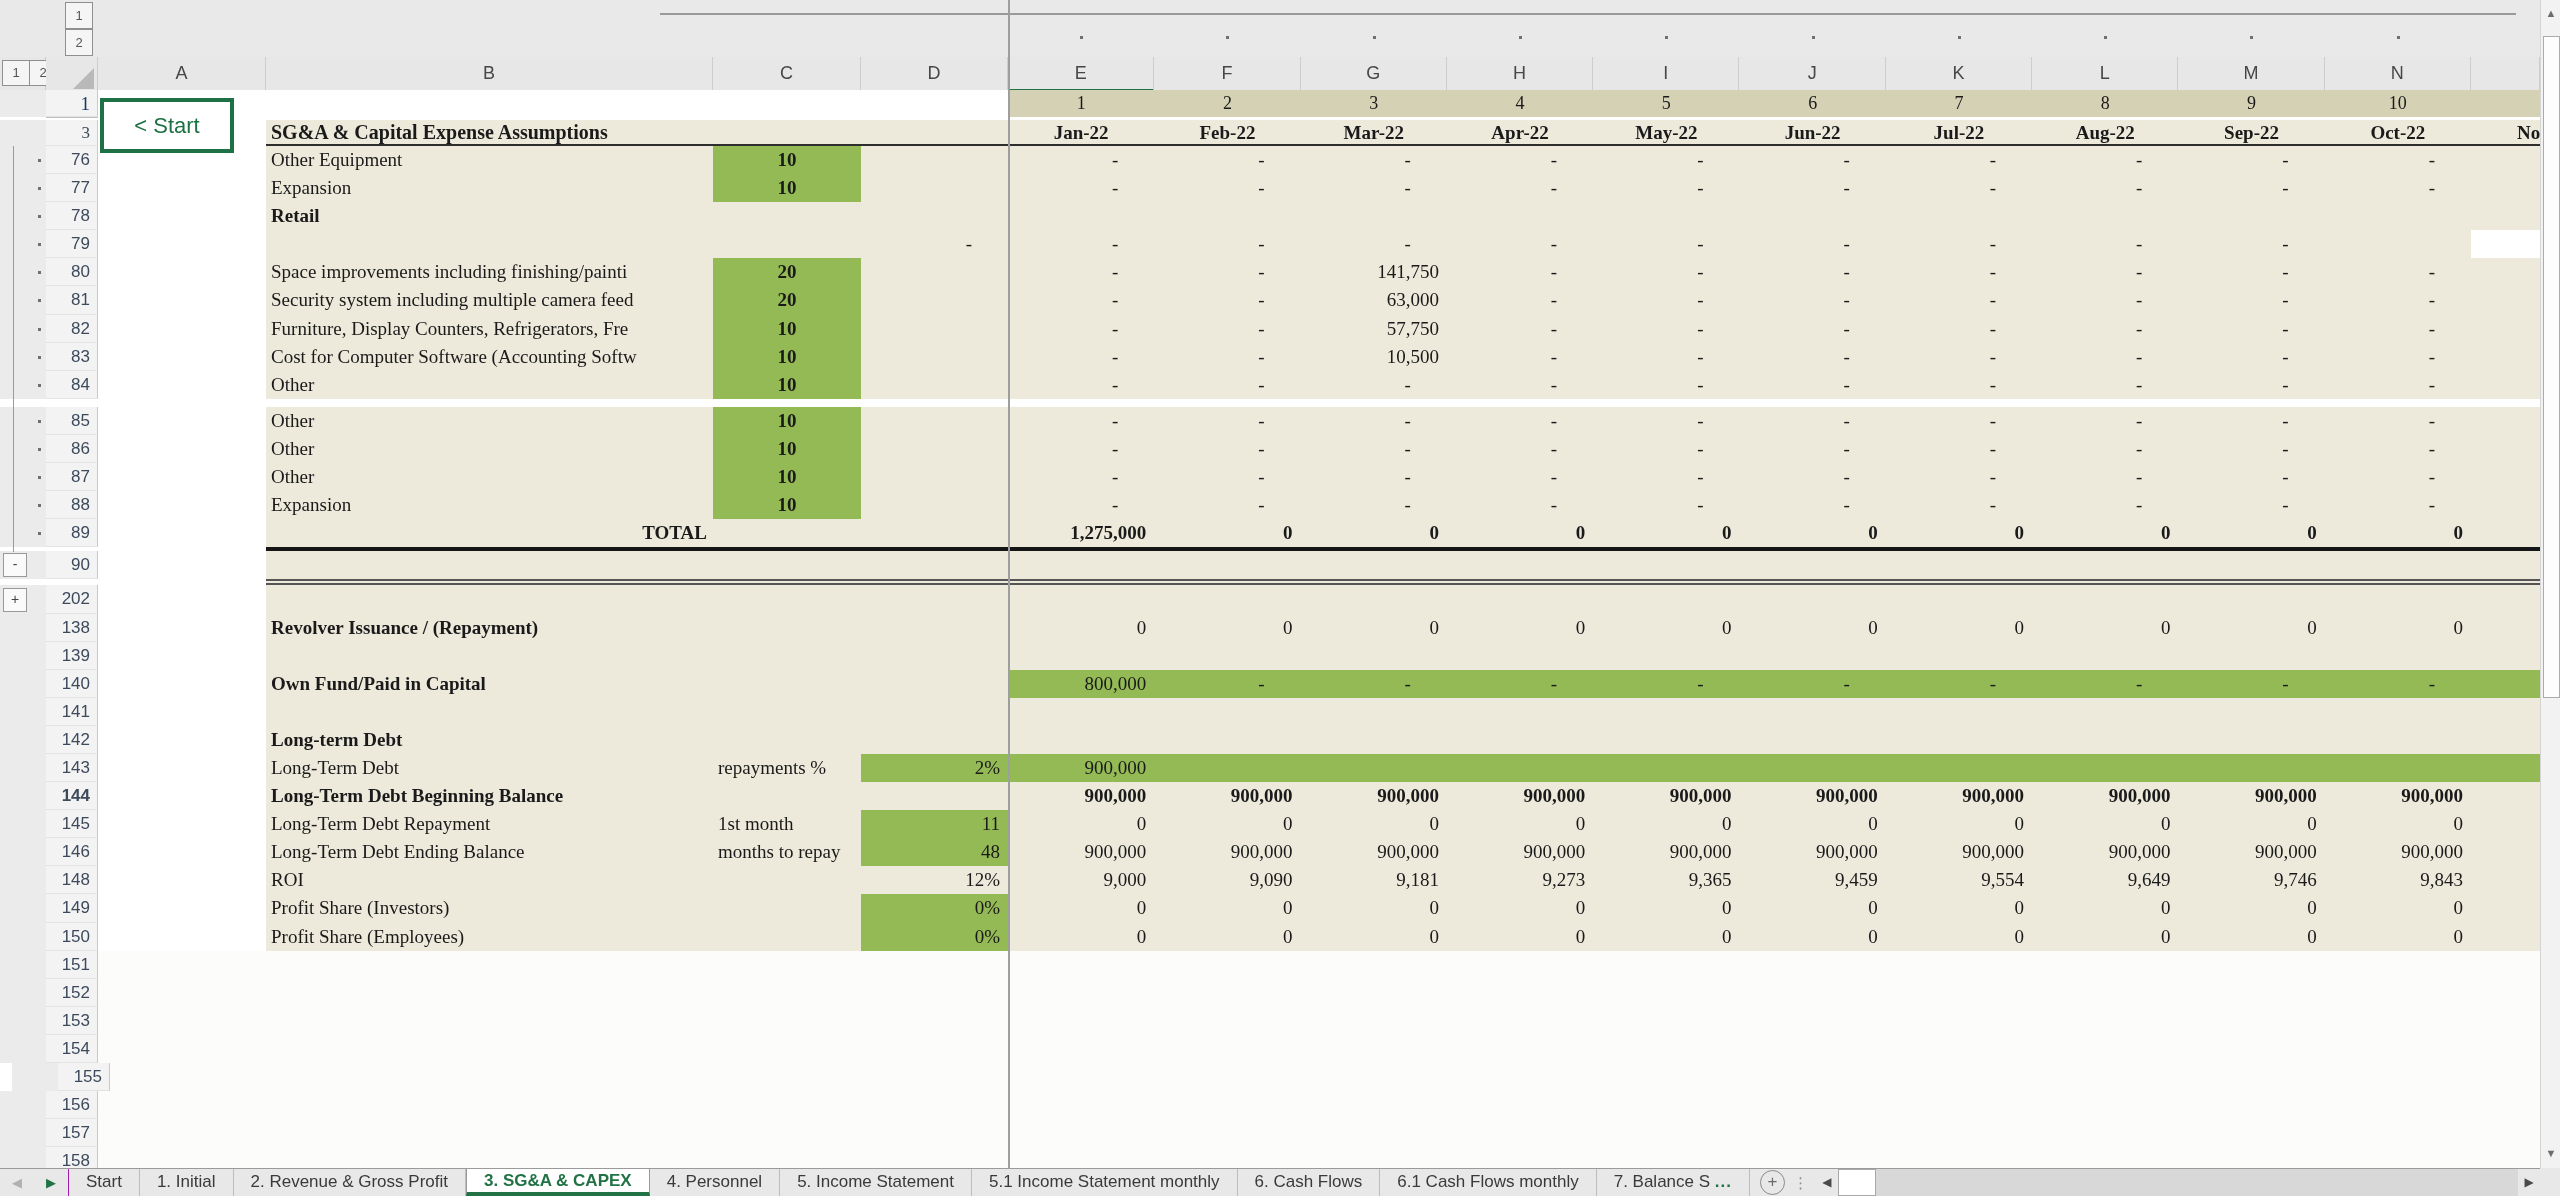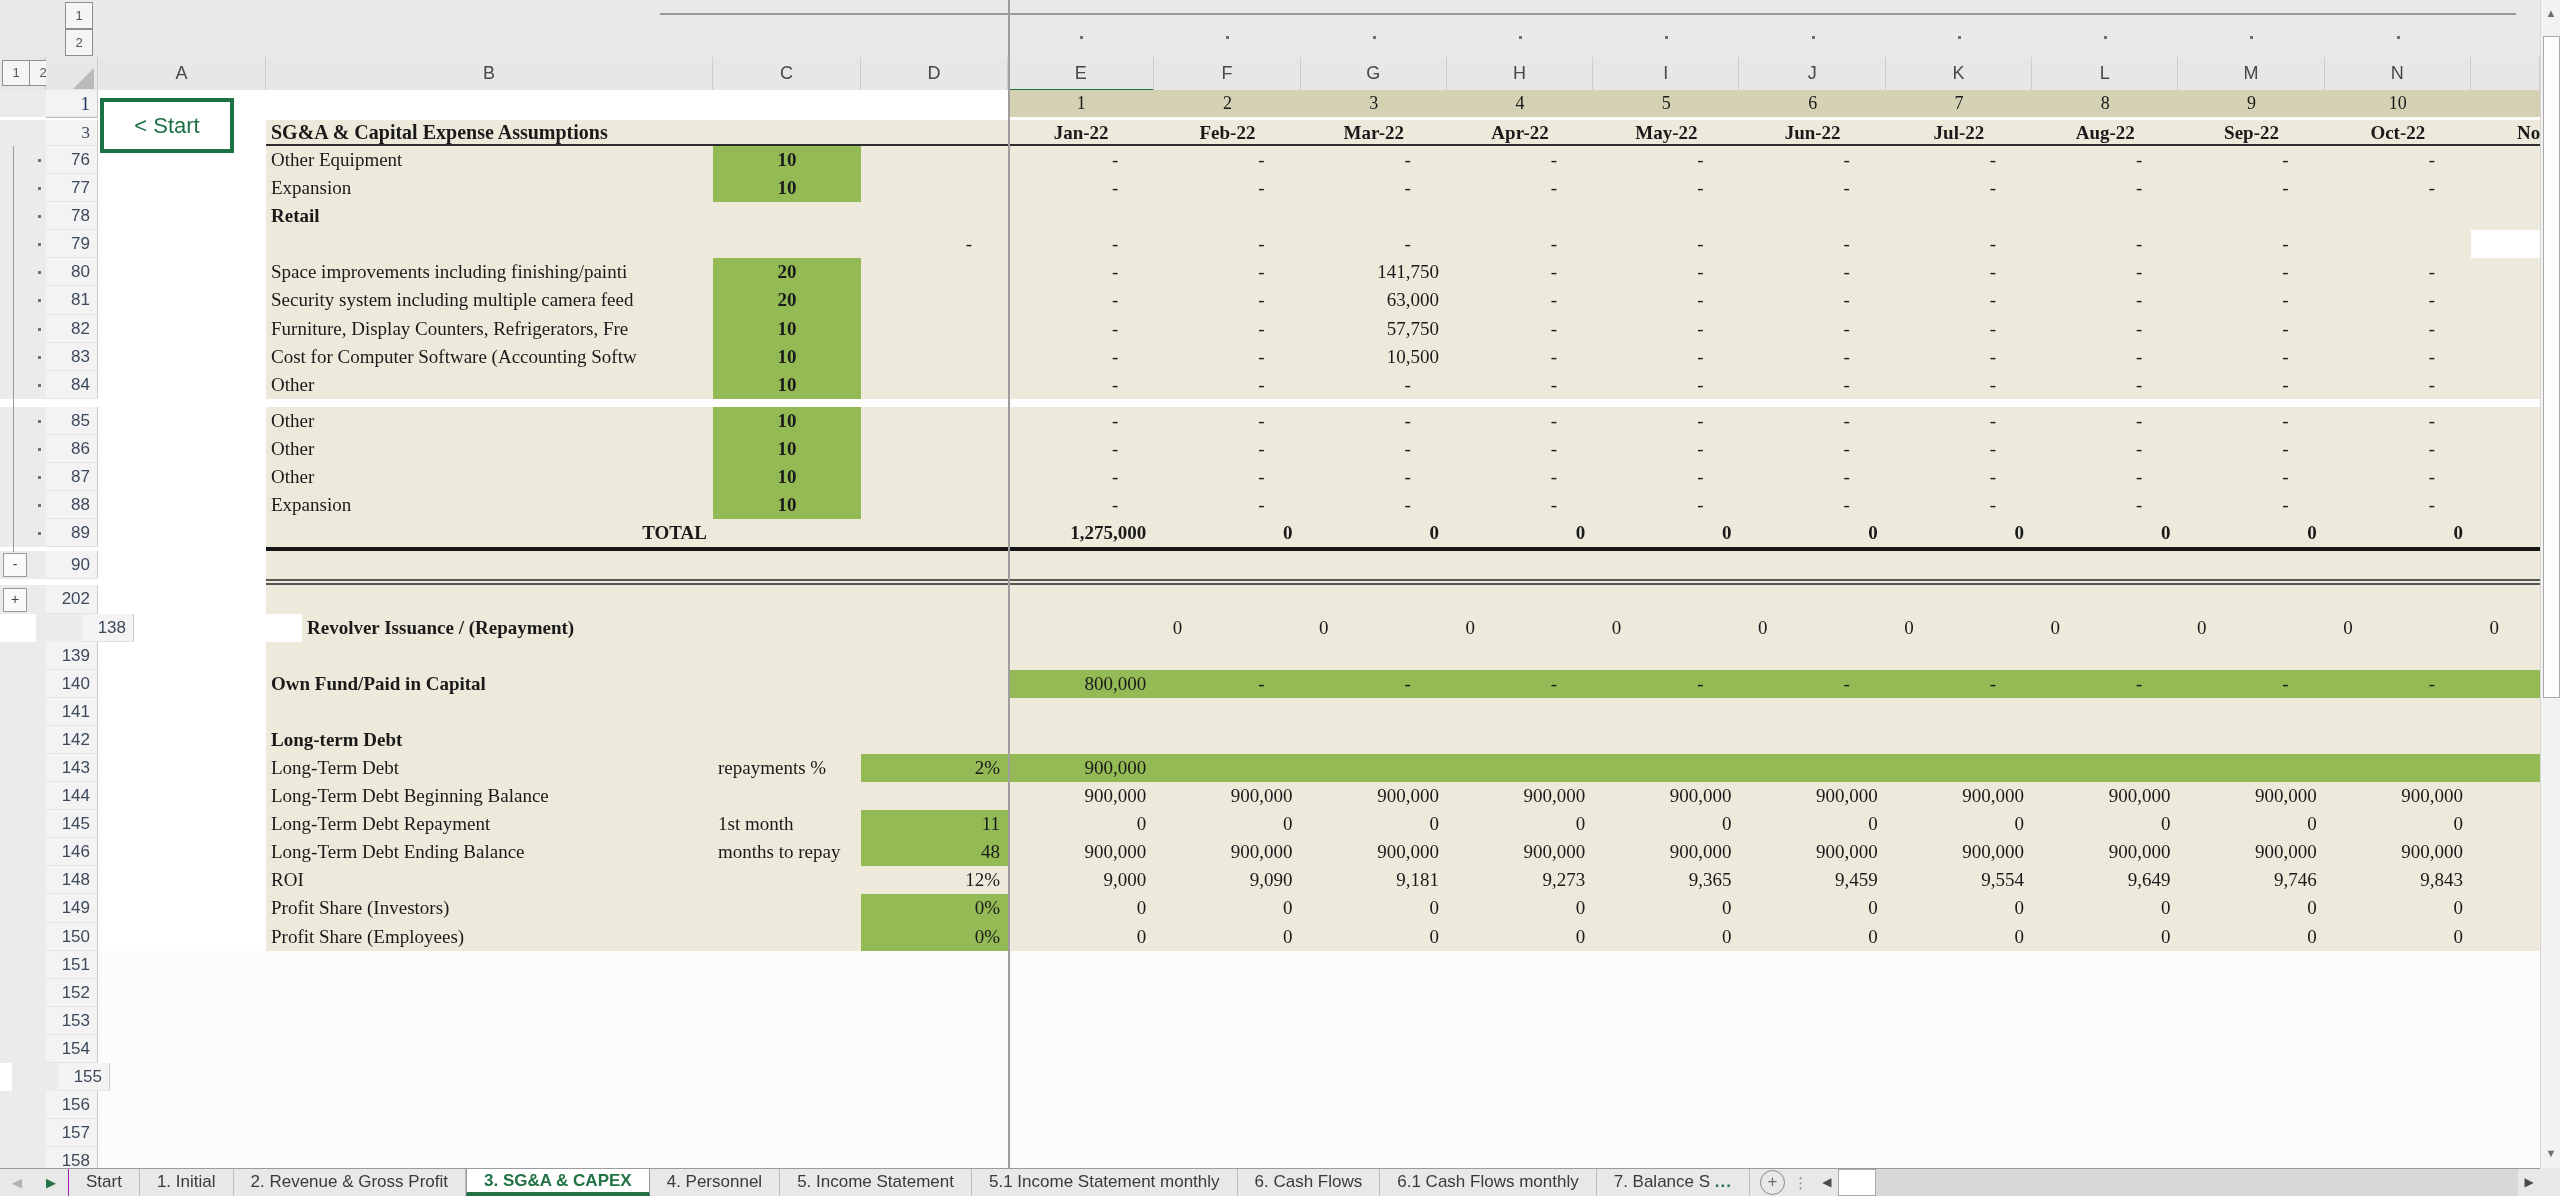--- a/index.html
+++ b/index.html
@@ -486,21 +486,21 @@
         <div class="ce ser val"></div>
         <div class="ce ser val"></div>
         <div class="ce ser val"></div>
         <div class="ce ser val"></div>
         <div class="ce ser val"></div>
         <div class="ce ser val"></div>
         <div class="ce ser val"></div>
         <div class="ce ser val"></div>
         <div class="co"></div>
       </div>
-      <div class="srow" style="height: 28.1px; margin-left: 36px;">
+      <div class="srow" style="height: 28.1px;">
         <div class="cg"></div>
         <div class="cn">138</div>
         <div class="ca"></div>
         <div class="cb ser bld">Revolver Issuance / (Repayment)</div>
         <div class="cc ser"></div>
         <div class="cd ser val"></div>
         <div class="ce ser val">0</div>
         <div class="ce ser val">0</div>
         <div class="ce ser val">0</div>
         <div class="ce ser val">0</div>
@@ -600,21 +600,21 @@
         <div class="ce ser val bandg"></div>
         <div class="ce ser val bandg"></div>
         <div class="ce ser val bandg"></div>
         <div class="ce ser val bandg"></div>
         <div class="ce ser val bandg"></div>
         <div class="ce ser val bandg"></div>
         <div class="ce ser val bandg"></div>
         <div class="ce ser val bandg"></div>
         <div class="co bandg"></div>
       </div>
-      <div class="srow" style="height: 28.1px;">
+      <div class="srow" style="height: 28.1px; font-weight: bold;">
         <div class="cg"></div>
         <div class="cn">144</div>
         <div class="ca"></div>
         <div class="cb ser">Long-Term Debt Beginning Balance</div>
         <div class="cc ser"></div>
         <div class="cd ser val"></div>
         <div class="ce ser val">900,000</div>
         <div class="ce ser val">900,000</div>
         <div class="ce ser val">900,000</div>
         <div class="ce ser val">900,000</div>

